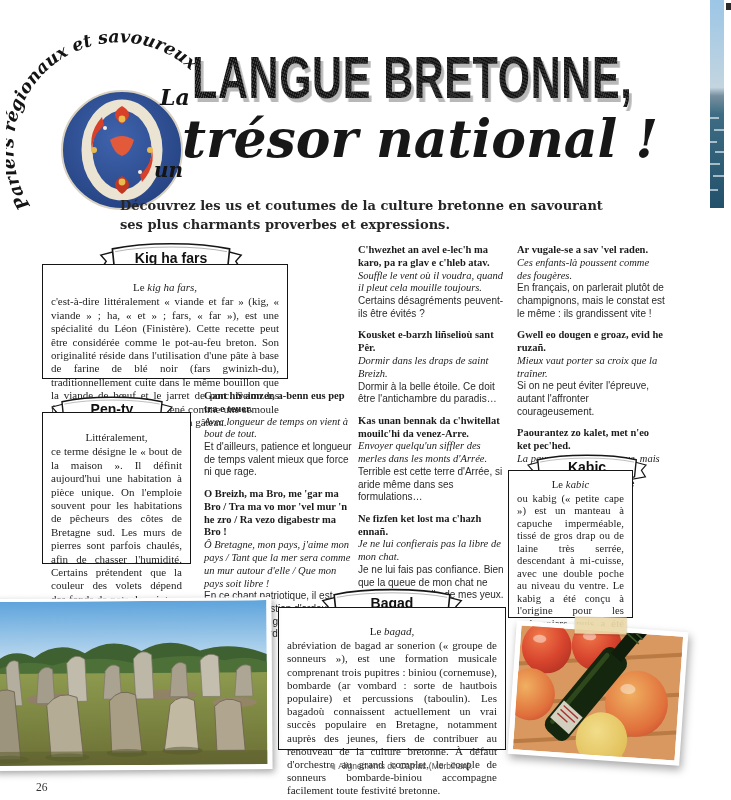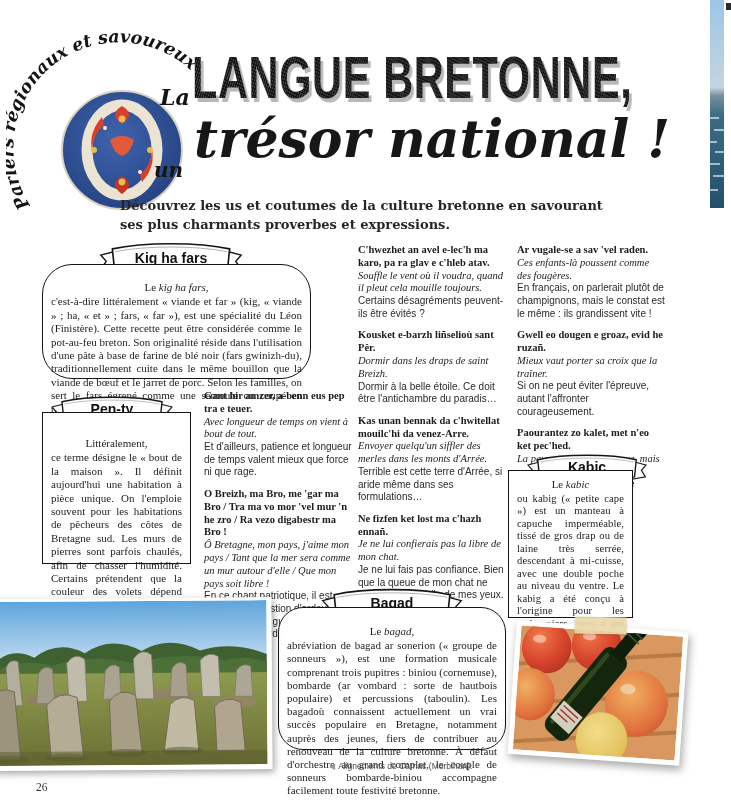--- a/index.html
+++ b/index.html
@@ -15,21 +15,21 @@
   .title-main{position:absolute;left:192px;top:48px;white-space:nowrap;
       font-family:"Liberation Sans",sans-serif;font-weight:700;font-size:60px;line-height:1;
       transform:scaleX(.69);transform-origin:left top;letter-spacing:1px;color:#1c1c1c;
       filter:drop-shadow(4px 4px 0 #b8b8b8);}
   @supports ((-webkit-background-clip:text) or (background-clip:text)){
     .title-main{color:transparent;
       background:repeating-linear-gradient(115deg,#141414 0 2px,#454545 2px 3px);
       -webkit-background-clip:text;background-clip:text;}
   }
   .title-script{position:absolute;left:182px;top:108px;white-space:nowrap;
-      font-family:"DejaVu Serif",serif;font-style:italic;font-weight:700;font-size:52px;color:#171717;margin-left:12px;}
+      font-family:"DejaVu Serif",serif;font-style:italic;font-weight:700;font-size:52px;color:#171717;}
   .intro{position:absolute;left:120px;top:184px;width:492px;
       font-family:"DejaVu Serif",serif;font-weight:700;font-size:13px;line-height:1.45;color:#262626;}
   .corner-mark{position:absolute;left:726px;top:3px;width:5px;height:7px;background:#2c2c2c;}
   .sea-strip{position:absolute;left:710px;top:0;width:14px;height:208px;}
 
   
   .ribbon{position:absolute;}
   .ribbon svg{position:absolute;left:0;top:0;width:100%;height:100%;}
   .ribbon .lbl{position:absolute;left:0;right:0;top:50%;transform:translateY(-58%);
       text-align:center;font-family:"Liberation Sans",sans-serif;font-weight:700;font-size:14px;color:#111;}
@@ -134,33 +134,33 @@
       </g>
     </svg>
   </div>
 
   <div class="ribbon" style="left:96px;top:240px;width:150px;height:37px;" data-name="banner-kig-ha-fars">
     <svg viewBox="0 0 220 54" preserveAspectRatio="none">
         <use href="#ribbon-shape"></use>
       </svg>
     <span class="lbl" data-name="banner-kig-ha-fars-label">Kig ha fars</span>
   </div>
-  <div class="encart" style="left:42px;top:264px;width:269px;height:115px;padding-top:16px;border-radius:30px;" data-name="encart-kig-ha-fars">
+  <div class="encart" style="left:42px;top:264px;width:246px;height:115px;padding-top:16px;" data-name="encart-kig-ha-fars">
     <p class="lead" data-name="encart-lead">
       <span>Le</span> <i>kig ha fars,</i></p>
     <p class="body" data-name="encart-body">c'est-à-dire littéralement « viande et far » (kig, « viande » ; ha, « et » ; fars, « far »), est une spécialité du Léon (Finistère). Cette recette peut être considérée comme le pot-au-feu breton. Son originalité réside dans l'utilisation d'une pâte à base de farine de blé noir (fars gwinizh-du), traditionnellement cuite dans le même bouillon que la viande de bœuf et le jarret de porc. Selon les familles, on sert le fars égrené comme une semoule ou coupé en tranches comme un gâteau.</p>
   </div>
 
   <div class="ribbon" style="left:48px;top:394px;width:128px;height:32px;" data-name="banner-pen-ty">
     <svg viewBox="0 0 220 54" preserveAspectRatio="none">
         <use href="#ribbon-shape"></use>
       </svg>
     <span class="lbl" data-name="banner-pen-ty-label">Pen-ty</span>
   </div>
-  <div class="encart" style="left:42px;top:412px;width:149px;height:152px;padding-top:24px;" data-name="encart-pen-ty">
+  <div class="encart" style="left:42px;top:412px;width:149px;height:152px;padding-top:18px;" data-name="encart-pen-ty">
     <p class="lead" data-name="encart-lead">
       <span>Littéralement,</span><i></i></p>
     <p class="body" data-name="encart-body">ce terme désigne le « bout de la maison ». Il définit aujourd'hui une habitation à pièce unique. On l'emploie souvent pour les habitations de pêcheurs des côtes de Bretagne sud. Les murs de pierres sont parfois chaulés, afin de chasser l'humidité. Certains prétendent que la couleur des volets dépend des fonds de pots de peinture ayant servi pour le bateau.</p>
   </div>
 
   <div class="pcol" style="left:204px;top:390px;width:151px;" data-name="proverb-column-left">
     <div class="pgroup" data-name="proverb-group">
       <p class="breton" data-name="proverb-breton">Gant hir amzer, a-benn eus pep tra e teuer.</p>
       <p class="literal" data-name="proverb-literal">Avec longueur de temps on vient à bout de tout.</p>
       <p class="note" data-name="proverb-note">Et d'ailleurs, patience et longueur de temps valent mieux que force ni que rage.</p>
@@ -229,21 +229,21 @@
       <span>Le</span> <i>kabic</i></p>
     <p class="body" data-name="encart-body">ou kabig (« petite cape ») est un manteau à capuche imperméable, tissé de gros drap ou de laine très serrée, descendant à mi-cuisse, avec une double poche au niveau du ventre. Le kabig a été conçu à l'origine pour les goémoniers, puis a été adopté par les marins bretons ; il fait désormais partie de la garde-robe indispensable en Bretagne.</p>
   </div>
 
   <div class="ribbon" style="left:318px;top:586px;width:148px;height:36px;" data-name="banner-bagad">
     <svg viewBox="0 0 220 54" preserveAspectRatio="none">
         <use href="#ribbon-shape"></use>
       </svg>
     <span class="lbl" data-name="banner-bagad-label">Bagad</span>
   </div>
-  <div class="encart bagad" style="left:278px;top:607px;width:228px;height:143px;padding-top:17px;border-radius:25px;" data-name="encart-bagad">
+  <div class="encart bagad" style="left:278px;top:607px;width:228px;height:143px;padding-top:17px;" data-name="encart-bagad">
     <p class="lead" data-name="encart-lead">
       <span>Le</span> <i>bagad,</i></p>
     <p class="body" data-name="encart-body">abréviation de bagad ar sonerion (« groupe de sonneurs »), est une formation musicale comprenant trois pupitres : biniou (cornemuse), bombarde (ar vombard : sorte de hautbois populaire) et percussions (taboulin). Les bagadoù connaissent actuellement un vrai succès populaire en Bretagne, notamment auprès des jeunes, fiers de contribuer au renouveau de la culture bretonne. À défaut d'orchestre au grand complet, le couple de sonneurs bombarde-biniou accompagne facilement toute festivité bretonne.</p>
   </div>
 
   <div class="photo-carnac" data-name="carnac-photo">
     <svg viewBox="0 0 272 164" preserveAspectRatio="none">
       <defs>
         <linearGradient id="sky" x1="0" y1="0" x2="0" y2="1">
           <stop offset="0" stop-color="#5ea4dc"></stop>

